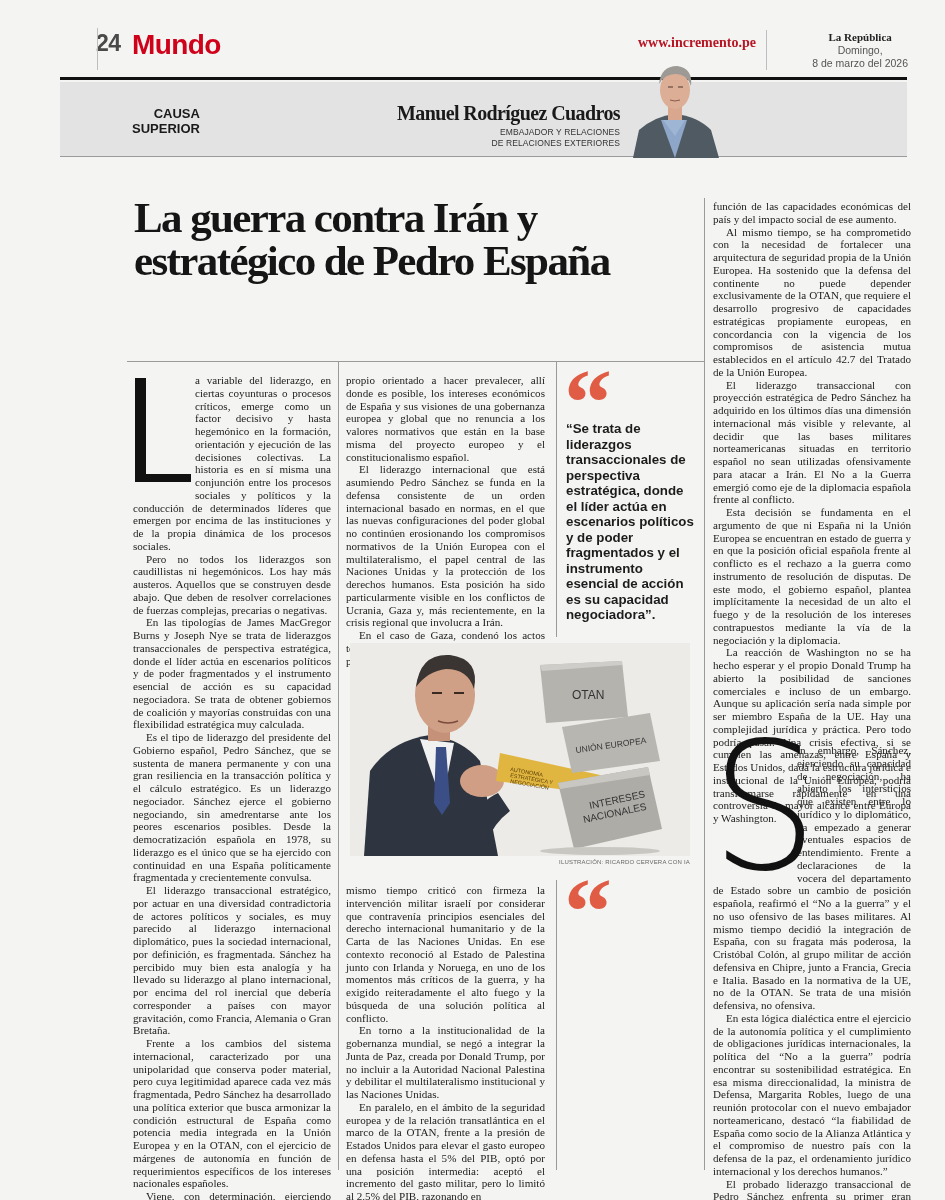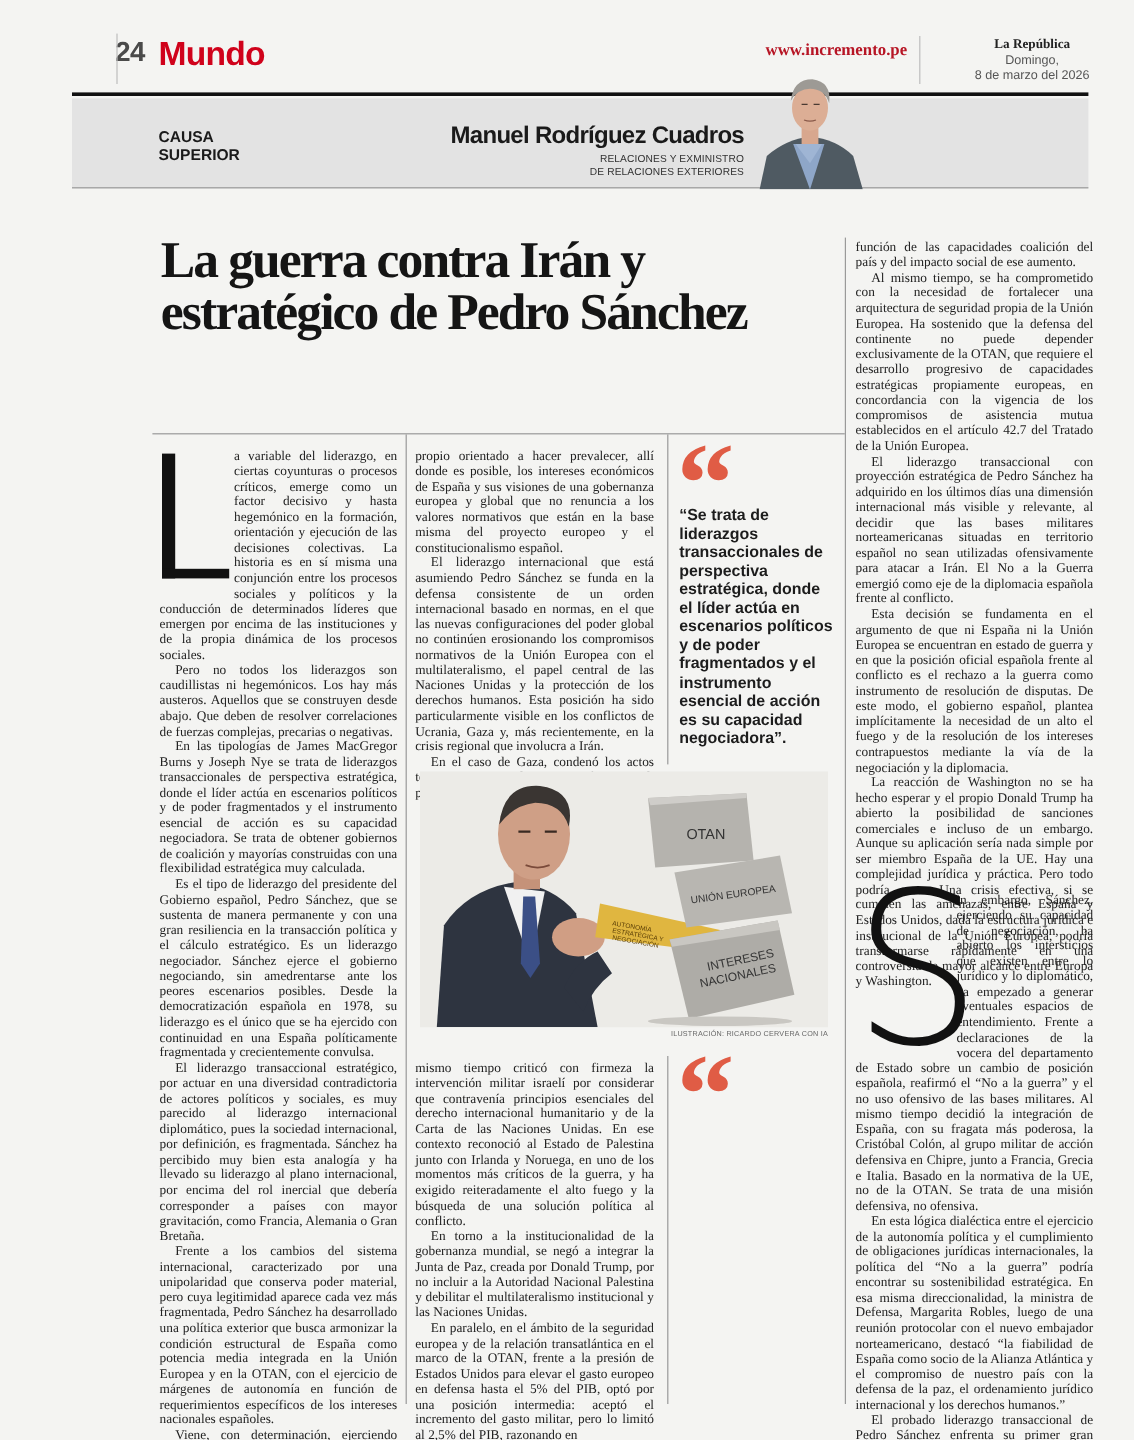--- a/index.html
+++ b/index.html
@@ -10,22 +10,22 @@
   .page-num { position: absolute; left: 60px; top: 30px; font-family: "Liberation Sans", sans-serif; font-weight: 700; font-size: 23px; color: #4a4a4a; letter-spacing: -0.5px; margin-left: 36px; }
   .hdr-vrule1 { position: absolute; left: 97px; top: 28px; width: 1px; height: 42px; background: #bdbdbd; }
   .section { position: absolute; left: 132px; top: 29px; font-family: "Liberation Sans", sans-serif; font-weight: 700; font-size: 28px; color: #d0021b; letter-spacing: -0.6px; }
   .url { position: absolute; left: 638px; top: 35px; font-family: "Liberation Serif", serif; font-weight: 700; font-size: 14px; color: #b71525; }
   .hdr-vrule2 { position: absolute; left: 766px; top: 30px; width: 1px; height: 40px; background: #bdbdbd; }
   .masthead { position: absolute; right: 37px; top: 31px; text-align: center; font-family: "Liberation Sans", sans-serif; font-size: 10.5px; color: #555; line-height: 13px; }
   .masthead .paper { font-family: "Liberation Serif", serif; font-weight: 700; color: #222; font-size: 11px; }
 
   .thick-rule { position: absolute; left: 60px; top: 77px; width: 847px; height: 3px; background: #111; }
   .band { position: absolute; left: 60px; top: 82px; width: 847px; height: 75px; background: #e3e3e3; border-bottom: 1px solid #9a9a9a; }
-  .col-name { position: absolute; left: 132px; top: 106px; font-family: "Liberation Sans", sans-serif; font-weight: 700; font-size: 13px; line-height: 15px; color: #1a1a1a; }
-  .author { position: absolute; right: 325px; top: 102px; font-family: Liberation Sans, sans-serif; font-weight: 700; font-size: 20px; color: #1a1a1a; letter-spacing: -0.6px; white-space: nowrap; }
+  .col-name { position: absolute; left: 132px; top: 106px; font-family: "Liberation Sans", sans-serif; font-weight: 700; font-size: 13px; line-height: 15px; color: #1a1a1a; text-align: right; }
+  .author { position: absolute; right: 325px; top: 102px; font-family: Liberation Serif, serif; font-weight: 700; font-size: 20px; color: #1a1a1a; letter-spacing: -0.6px; white-space: nowrap; }
   .author-role { position: absolute; right: 325px; top: 127px; text-align: right; font-family: "Liberation Sans", sans-serif; font-size: 8.5px; line-height: 11px; color: #333; letter-spacing: 0.1px; }
 
   .portrait { position: absolute; left: 625px; top: 60px; width: 100px; height: 98px; overflow: hidden; }
 
   
   .headline { position: absolute; left: 134px; top: 196px; width: 570px; font-family: "Liberation Serif", serif; font-weight: 700; font-size: 43px; line-height: 43px; letter-spacing: -1.6px; color: #151515; }
   .hline { position: absolute; left: 127px; top: 361px; width: 577px; height: 1px; background: #9a9a9a; }
   .vrule { position: absolute; width: 1px; background: #9a9a9a; }
 
   
@@ -68,40 +68,40 @@
 </div>
 
 <div class="thick-rule"></div>
 <div class="band"></div>
 <div class="col-name">
   <div>CAUSA</div>
   <div>SUPERIOR</div>
 </div>
 <div class="author">Manuel Rodríguez Cuadros</div>
 <div class="author-role">
-  <div>RELACIONES Y EXMINISTRO</div>
+  <div>EMBAJADOR Y RELACIONES</div>
   <div>DE RELACIONES EXTERIORES</div>
 </div>
 
 <div class="portrait">
   <svg width="100" height="98" viewBox="0 0 100 98">
     <path d="M8 98 L14 70 Q30 56 50 54 Q72 56 86 70 L94 98 Z" fill="#4f5a62"></path>
     <path d="M36 60 L50 98 L62 60 Z" fill="#8ea6c8"></path>
     <path d="M38 60 L50 76 L60 60 Z" fill="#9fb5d4"></path>
     <rect x="43" y="44" width="14" height="16" fill="#d8a78e"></rect>
     <ellipse cx="50" cy="30" rx="15" ry="19" fill="#dcae95"></ellipse>
     <path d="M34 24 Q36 6 52 6 Q68 8 66 26 Q62 14 50 14 Q40 14 34 24 Z" fill="#9d9a95"></path>
     <path d="M43 27 h5 M53 27 h5" stroke="#4a3a32" stroke-width="1.2"></path>
     <path d="M45 40 Q50 42 55 40" stroke="#8a5a4a" stroke-width="1" fill="none"></path>
   </svg>
 </div>
 
 <h1 class="headline">
   <div>La guerra contra Irán y</div>
-  <div>estratégico de Pedro Sánchez</div>
+  <div>estratégico de Pedro España</div>
 </h1>
 
 <div class="hline"></div>
 <div class="vrule" style="left:704px; top:198px; height:972px;"></div>
 <div class="vrule" style="left:338px; top:362px; height:808px;"></div>
 <div class="vrule" style="left:556px; top:362px; height:275px;"></div>
 <div class="vrule" style="left:556px; top:880px; height:290px;"></div>
 
 <div class="col col1">
   <div class="dropL">
@@ -167,21 +167,21 @@
   <p class="noind">mismo tiempo criticó con firmeza la intervención militar israelí por considerar que contravenía principios esenciales del derecho internacional humanitario y de la Carta de las Naciones Unidas. En ese contexto reconoció al Estado de Palestina junto con Irlanda y Noruega, en uno de los momentos más críticos de la guerra, y ha exigido reiteradamente el alto fuego y la búsqueda de una solución política al conflicto.</p>
   <p>En torno a la institucionalidad de la gobernanza mundial, se negó a integrar la Junta de Paz, creada por Donald Trump, por no incluir a la Autoridad Nacional Palestina y debilitar el multilateralismo institucional y las Naciones Unidas.</p>
   <p>En paralelo, en el ámbito de la seguridad europea y de la relación transatlántica en el marco de la OTAN, frente a la presión de Estados Unidos para elevar el gasto europeo en defensa hasta el 5% del PIB, optó por una posición intermedia: aceptó el incremento del gasto militar, pero lo limitó al 2,5% del PIB, razonando en</p>
 </div>
 
 <div class="pull pull2">
   <span class="q">“</span>
 </div>
 
 <div class="col col4">
-  <p class="noind">función de las capacidades coalición del país y del impacto social de ese aumento.</p>
+  <p class="noind">función de las capacidades económicas del país y del impacto social de ese aumento.</p>
   <p>Al mismo tiempo, se ha comprometido con la necesidad de fortalecer una arquitectura de seguridad propia de la Unión Europea. Ha sostenido que la defensa del continente no puede depender exclusivamente de la OTAN, que requiere el desarrollo progresivo de capacidades estratégicas propiamente europeas, en concordancia con la vigencia de los compromisos de asistencia mutua establecidos en el artículo 42.7 del Tratado de la Unión Europea.</p>
   <p>El liderazgo transaccional con proyección estratégica de Pedro Sánchez ha adquirido en los últimos días una dimensión internacional más visible y relevante, al decidir que las bases militares norteamericanas situadas en territorio español no sean utilizadas ofensivamente para atacar a Irán. El No a la Guerra emergió como eje de la diplomacia española frente al conflicto.</p>
   <p>Esta decisión se fundamenta en el argumento de que ni España ni la Unión Europea se encuentran en estado de guerra y en que la posición oficial española frente al conflicto es el rechazo a la guerra como instrumento de resolución de disputas. De este modo, el gobierno español, plantea implícitamente la necesidad de un alto el fuego y de la resolución de los intereses contrapuestos mediante la vía de la negociación y la diplomacia.</p>
   <p>La reacción de Washington no se ha hecho esperar y el propio Donald Trump ha abierto la posibilidad de sanciones comerciales e incluso de un embargo. Aunque su aplicación sería nada simple por ser miembro España de la UE. Hay una complejidad jurídica y práctica. Pero todo podría pasar. Una crisis efectiva, si se cumplen las amenazas, entre España y Estados Unidos, dada la estructura jurídica e institucional de la Unión Europea, podría transformarse rápidamente en una controversia de mayor alcance entre Europa y Washington.</p>
 </div>
 
 <div class="col col4b">
   <div class="dropS">S</div>
   <p class="noind">in embargo, Sánchez, ejerciendo su capacidad de negociación, ha abierto los intersticios que existen entre lo jurídico y lo diplomático, ha empezado a generar eventuales espacios de entendimiento. Frente a declaraciones de la vocera del departamento de Estado sobre un cambio de posición española, reafirmó el “No a la guerra” y el no uso ofensivo de las bases militares. Al mismo tiempo decidió la integración de España, con su fragata más poderosa, la Cristóbal Colón, al grupo militar de acción defensiva en Chipre, junto a Francia, Grecia e Italia. Basado en la normativa de la UE, no de la OTAN. Se trata de una misión defensiva, no ofensiva.</p>
   <p>En esta lógica dialéctica entre el ejercicio de la autonomía política y el cumplimiento de obligaciones jurídicas internacionales, la política del “No a la guerra” podría encontrar su sostenibilidad estratégica. En esa misma direccionalidad, la ministra de Defensa, Margarita Robles, luego de una reunión protocolar con el nuevo embajador norteamericano, destacó “la fiabilidad de España como socio de la Alianza Atlántica y el compromiso de nuestro país con la defensa de la paz, el ordenamiento jurídico internacional y los derechos humanos.”</p>

